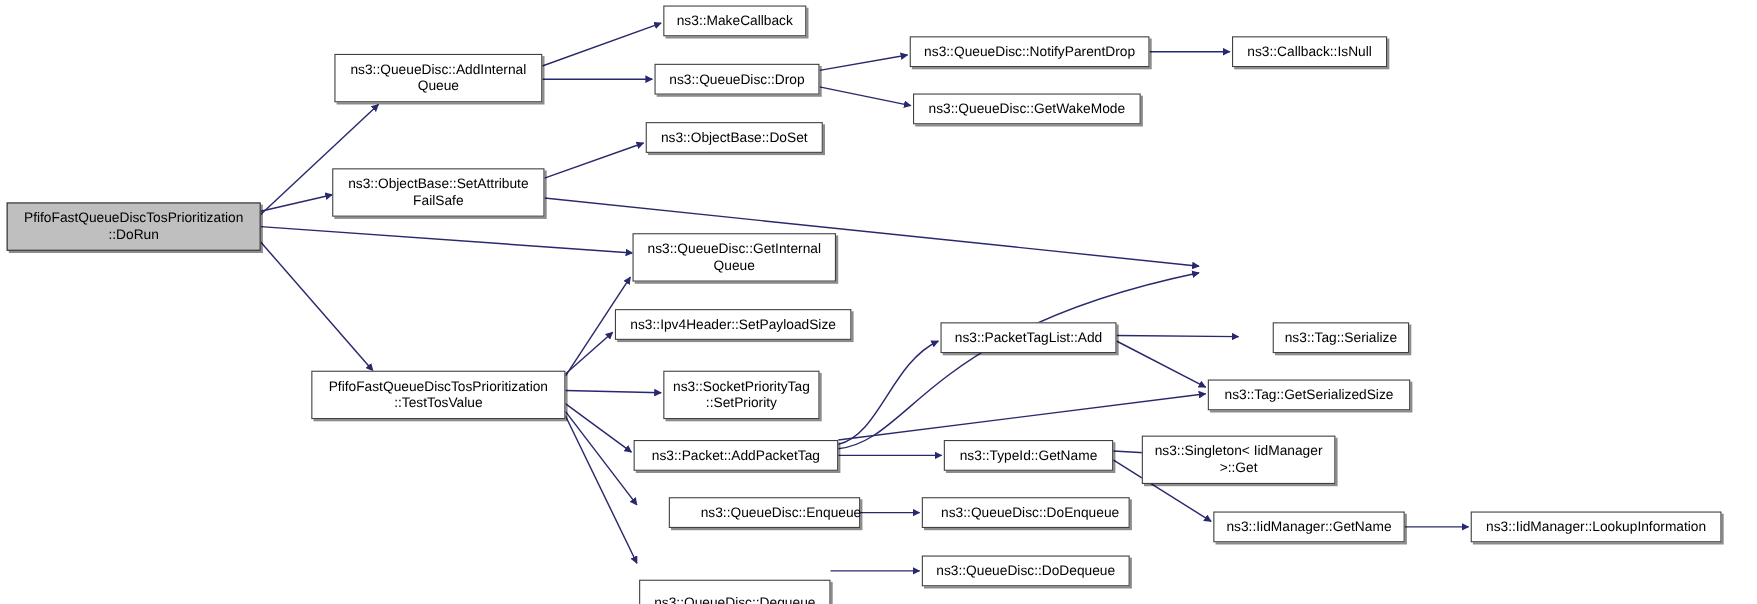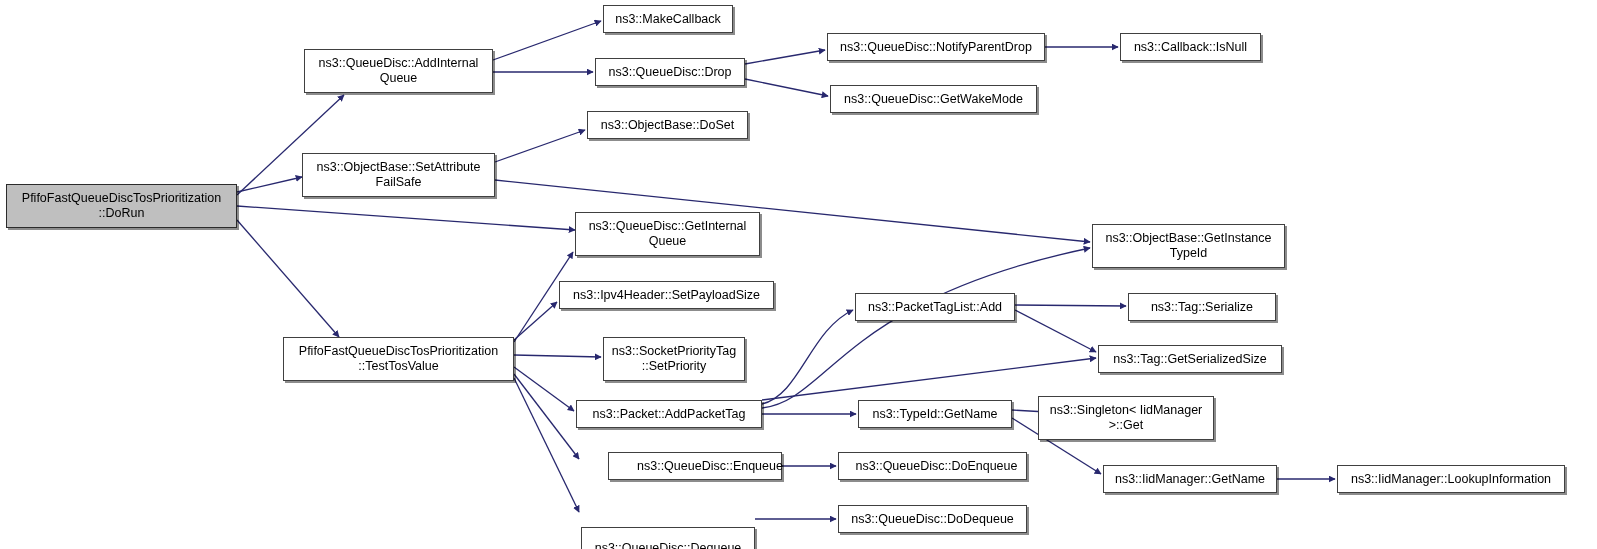--- a/index.html
+++ b/index.html
@@ -95,30 +95,28 @@
     <div class="node" style="left: 603px; top: 5px; width: 130px; height: 28px;"><span class="node-label">ns3::MakeCallback</span></div>
     <div class="node" style="left: 595px; top: 58px; width: 150px; height: 28px;"><span class="node-label">ns3::QueueDisc::Drop</span></div>
     <div class="node" style="left: 827px; top: 33px; width: 218px; height: 28px;"><span class="node-label">ns3::QueueDisc::NotifyParentDrop</span></div>
     <div class="node" style="left: 1120px; top: 33px; width: 141px; height: 28px;"><span class="node-label">ns3::Callback::IsNull</span></div>
     <div class="node" style="left: 830px; top: 85px; width: 207px; height: 28px;"><span class="node-label">ns3::QueueDisc::GetWakeMode</span></div>
     <div class="node" style="left: 302px; top: 153px; width: 193px; height: 44px;"><span class="node-label">ns3::ObjectBase::SetAttribute
 FailSafe</span></div>
     <div class="node" style="left: 587px; top: 111px; width: 161px; height: 28px;"><span class="node-label">ns3::ObjectBase::DoSet</span></div>
     <div class="node" style="left: 575px; top: 212px; width: 185px; height: 44px;"><span class="node-label">ns3::QueueDisc::GetInternal
 Queue</span></div>
-    <div class="node" style="left: 1092px; top: 224px; width: 193px; height: 44px;"><span class="node-label">ns3::ObjectBase::GetInstance
-TypeId</span></div>
     <div class="node" style="left: 283px; top: 337px; width: 231px; height: 44px;"><span class="node-label">PfifoFastQueueDiscTosPrioritization
 ::TestTosValue</span></div>
     <div class="node" style="left: 559px; top: 281px; width: 215px; height: 28px;"><span class="node-label">ns3::Ipv4Header::SetPayloadSize</span></div>
     <div class="node" style="left: 603px; top: 337px; width: 142px; height: 44px;"><span class="node-label">ns3::SocketPriorityTag
 ::SetPriority</span></div>
     <div class="node" style="left: 576px; top: 400px; width: 186px; height: 28px;"><span class="node-label">ns3::Packet::AddPacketTag</span></div>
     <div class="node" style="left: 855px; top: 293px; width: 160px; height: 28px;"><span class="node-label">ns3::PacketTagList::Add</span></div>
-    <div class="node" style="left: 1128px; top: 293px; width: 148px; height: 28px;"><span class="node-label">ns3::Tag::Serialize</span></div>
+    <div class="node" style="left: 1157px; top: 293px; width: 124px; height: 28px;"><span class="node-label">ns3::Tag::Serialize</span></div>
     <div class="node" style="left: 1098px; top: 345px; width: 184px; height: 28px;"><span class="node-label">ns3::Tag::GetSerializedSize</span></div>
     <div class="node" style="left: 858px; top: 400px; width: 154px; height: 28px;"><span class="node-label">ns3::TypeId::GetName</span></div>
     <div class="node" style="left: 1038px; top: 396px; width: 176px; height: 44px;"><span class="node-label">ns3::Singleton&lt; IidManager
 &gt;::Get</span></div>
     <div class="node" style="left: 1103px; top: 465px; width: 174px; height: 28px;"><span class="node-label">ns3::IidManager::GetName</span></div>
     <div class="node" style="left: 1337px; top: 465px; width: 228px; height: 28px;"><span class="node-label">ns3::IidManager::LookupInformation</span></div>
     <div class="node" style="left: 608px; top: 452px; width: 174px; height: 28px; padding-left: 28px;"><span class="node-label">ns3::QueueDisc::Enqueue</span></div>
     <div class="node" style="left: 838px; top: 452px; width: 189px; height: 28px; padding-left: 12px;"><span class="node-label">ns3::QueueDisc::DoEnqueue</span></div>
     <div class="node" style="left: 581px; top: 527px; width: 174px; height: 42px;"><span class="node-label">ns3::QueueDisc::Dequeue</span></div>
     <div class="node" style="left: 838px; top: 505px; width: 189px; height: 28px;"><span class="node-label">ns3::QueueDisc::DoDequeue</span></div>

